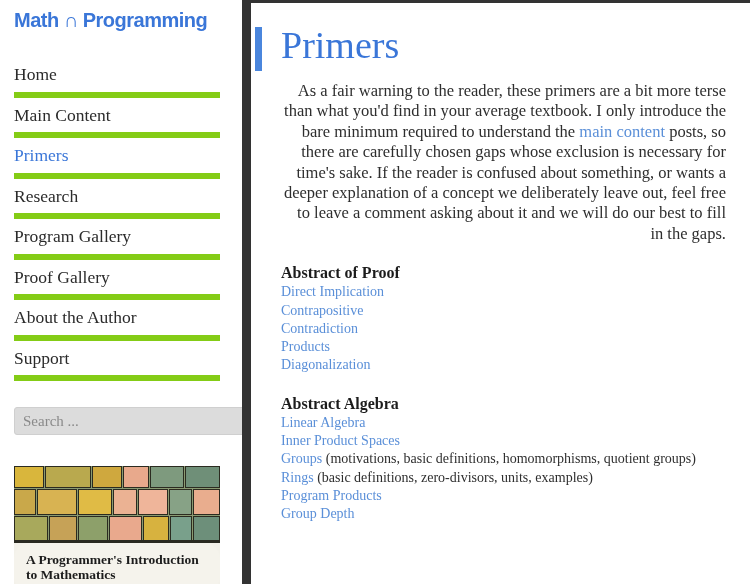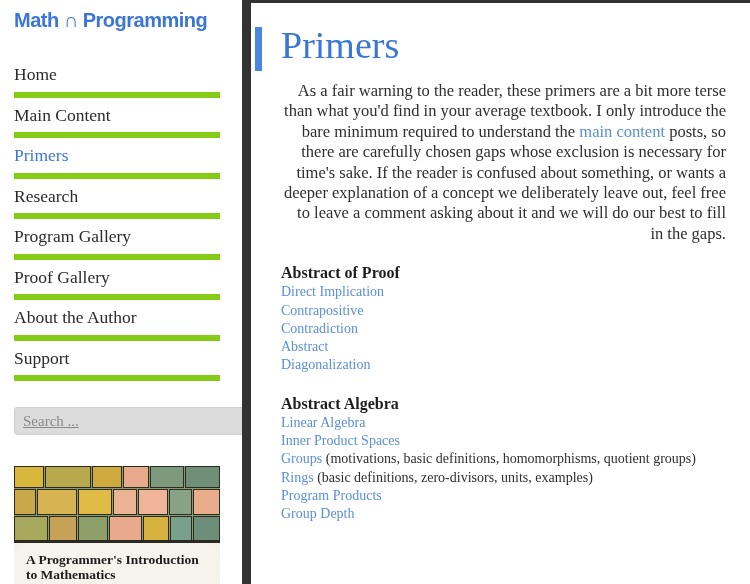--- a/index.html
+++ b/index.html
@@ -56,21 +56,20 @@
     width: 244px;
     height: 28px;
     background: #dcdcdc;
     border: 1px solid #cfcfcf;
     border-radius: 3px;
     font-family: "Liberation Serif", serif;
     font-size: 15px;
     color: #8a8a8a;
     padding: 2px 8px;
     outline: none;
-    text-decoration: underline;
   }
   .search-input::placeholder { color: #8a8a8a; opacity: 1; }
 
   .book {
     margin-top: 31px;
     width: 206px;
     background: #f3f1ea;
     overflow: hidden;
   }
   .book-art {
@@ -221,21 +220,21 @@
     <p class="intro">
       <span>As a fair warning to the reader, these primers are a bit more terse than what you'd find in your average textbook. I only introduce the bare minimum required to understand the </span><a class="link">main content</a><span> posts, so there are carefully chosen gaps whose exclusion is necessary for time's sake. If the reader is confused about something, or wants a deeper explanation of a concept we deliberately leave out, feel free to leave a comment asking about it and we will do our best to fill in the gaps.</span>
     </p>
 
     <div class="section">
       <div class="section-head">Abstract of Proof</div>
       <div id="sec0">
           <div class="entry"><span class="elink">Direct Implication</span></div>
           <div class="entry"><span class="elink">Contrapositive</span></div>
           <div class="entry"><span class="elink">Contradiction</span></div>
-          <div class="entry"><span class="elink">Abstract</span></div>
+          <div class="entry"><span class="elink">Products</span></div>
           <div class="entry"><span class="elink">Diagonalization</span></div>
         </div>
     </div>
 
     <div class="section">
       <div class="section-head">Abstract Algebra</div>
       <div id="sec1" class="clipped">
           <div class="entry"><span class="elink">Linear Algebra</span></div>
           <div class="entry"><span class="elink">Inner Product Spaces</span></div>
           <div class="entry"><span class="elink">Groups</span><span> (motivations, basic definitions, homomorphisms, quotient groups)</span></div>

